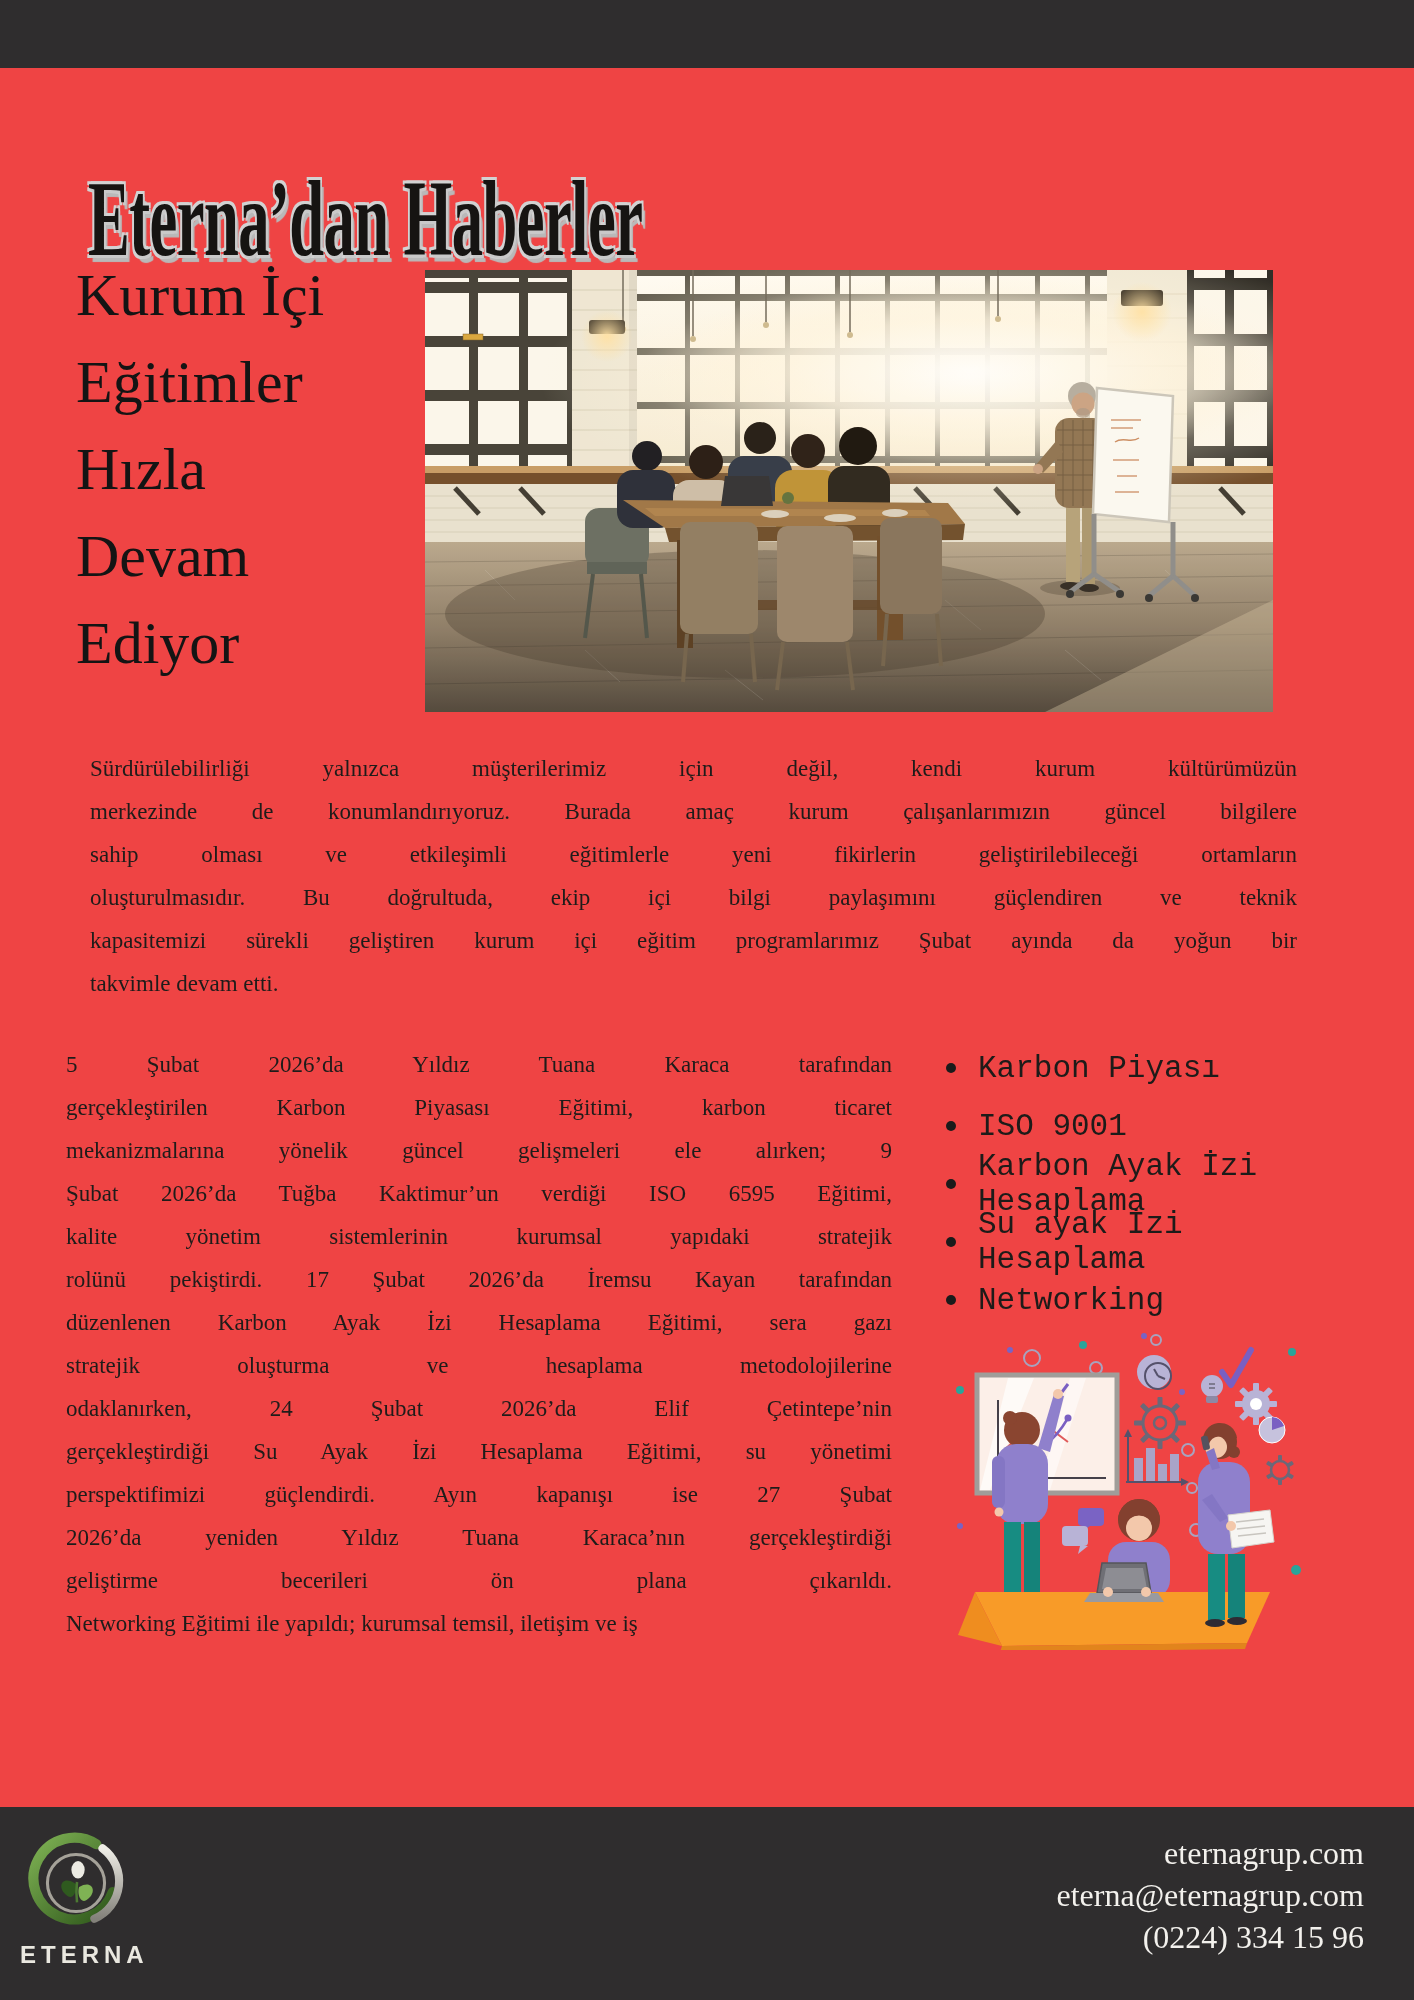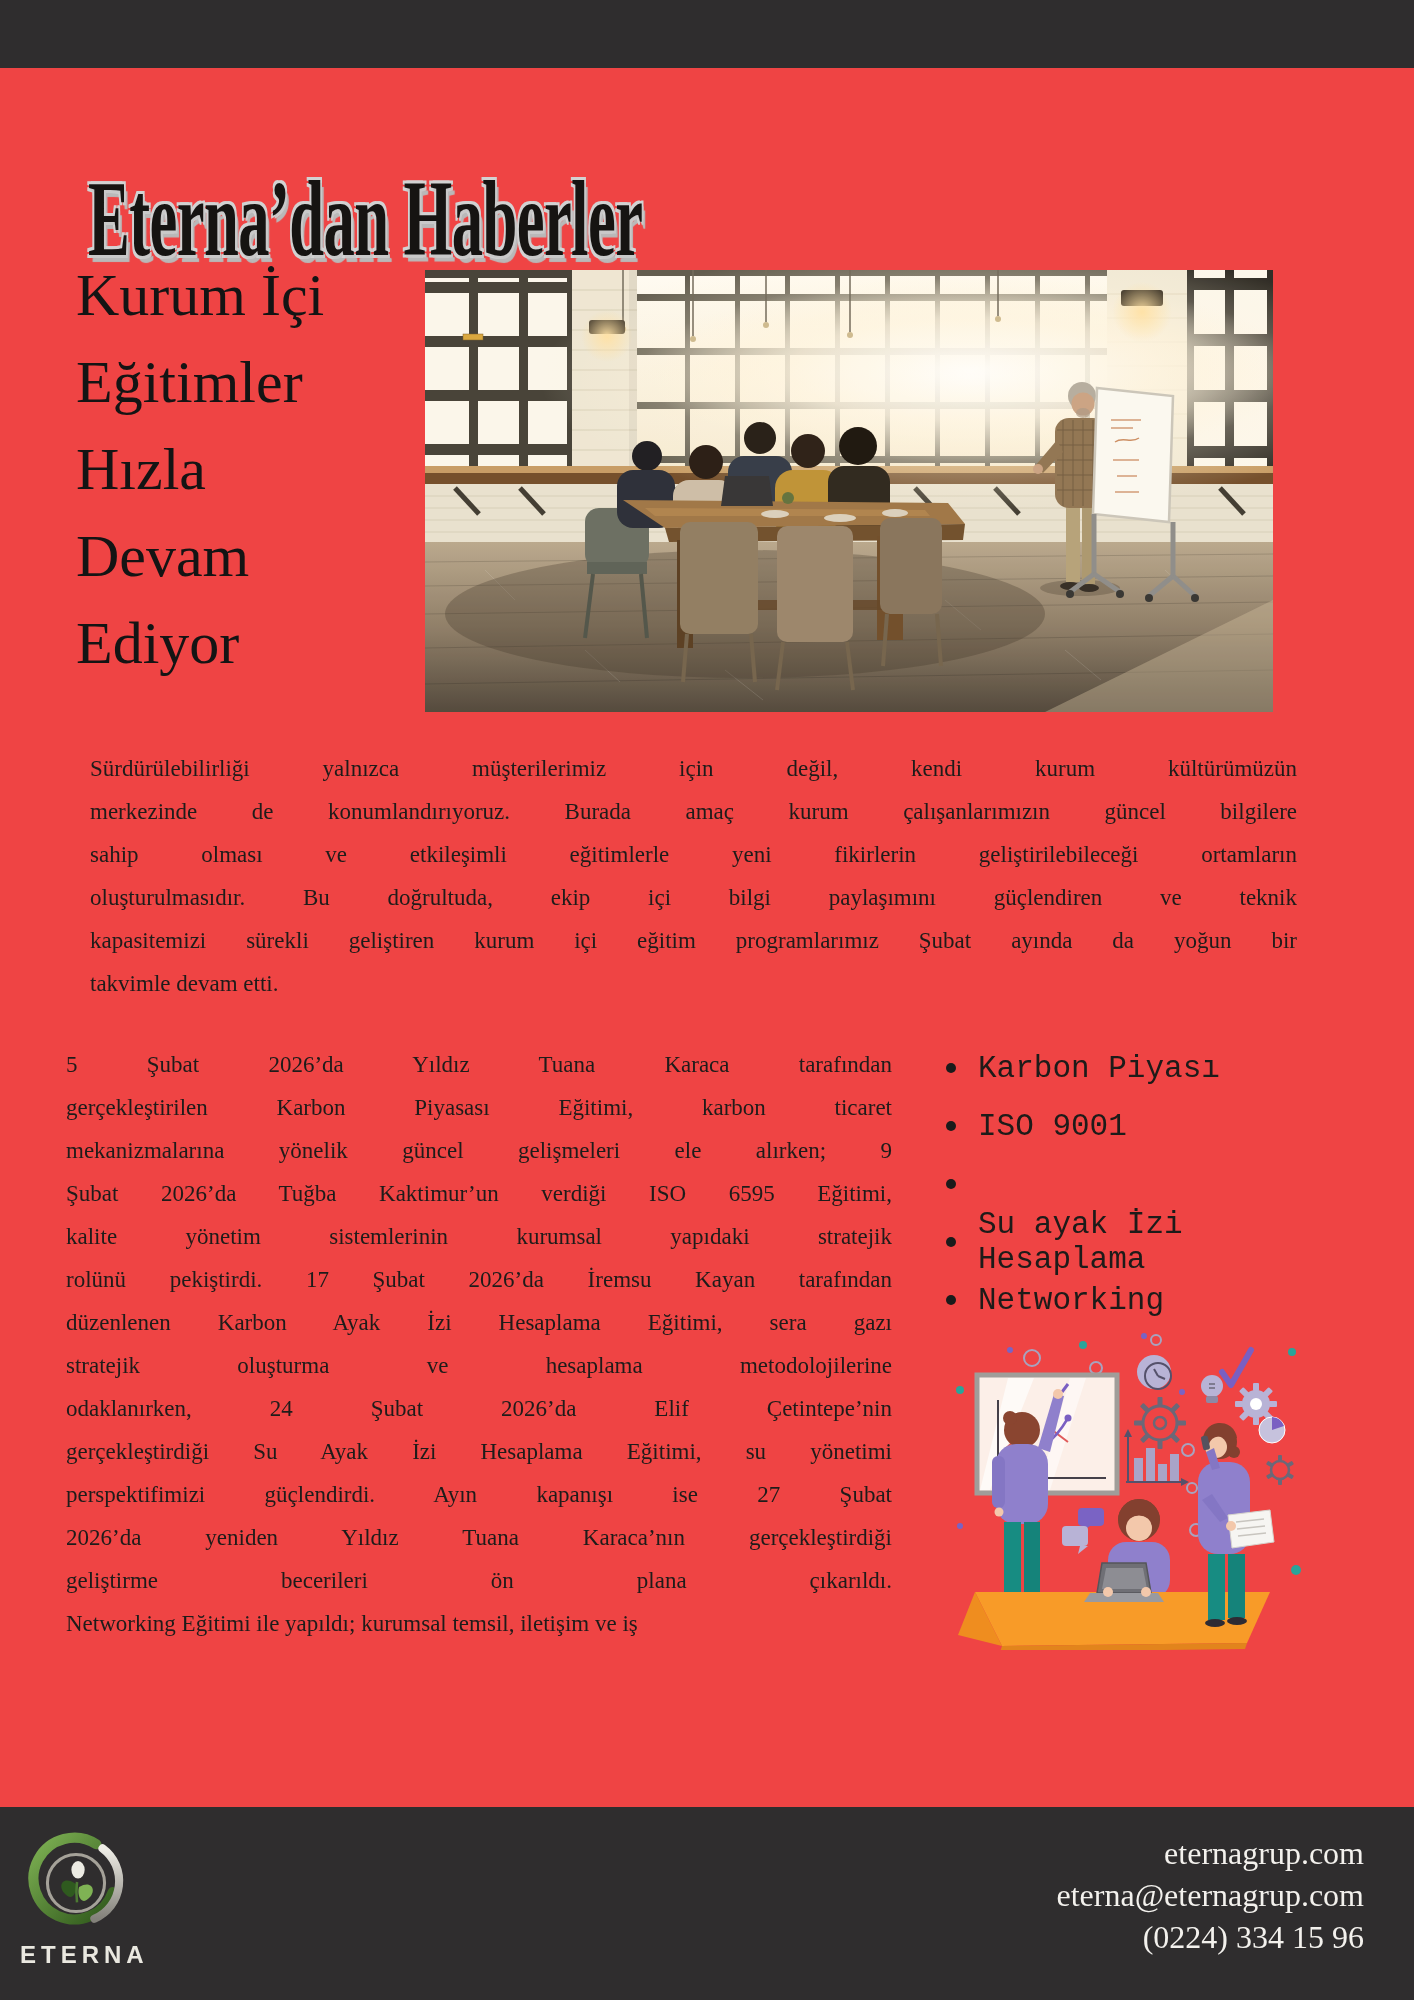--- a/index.html
+++ b/index.html
@@ -315,20 +315,21 @@
     <li>
         <span class="dot"></span>
         <span>Karbon Piyası</span>
       </li>
     <li>
         <span class="dot"></span>
         <span>ISO 9001</span>
       </li>
     <li>
         <span class="dot"></span>
+        <span>Karbon Ayak İzi Hesaplama</span>
       </li>
     <li>
         <span class="dot"></span>
         <span>Su ayak İzi Hesaplama</span>
       </li>
     <li>
         <span class="dot"></span>
         <span>Networking</span>
       </li>
   </ul>

